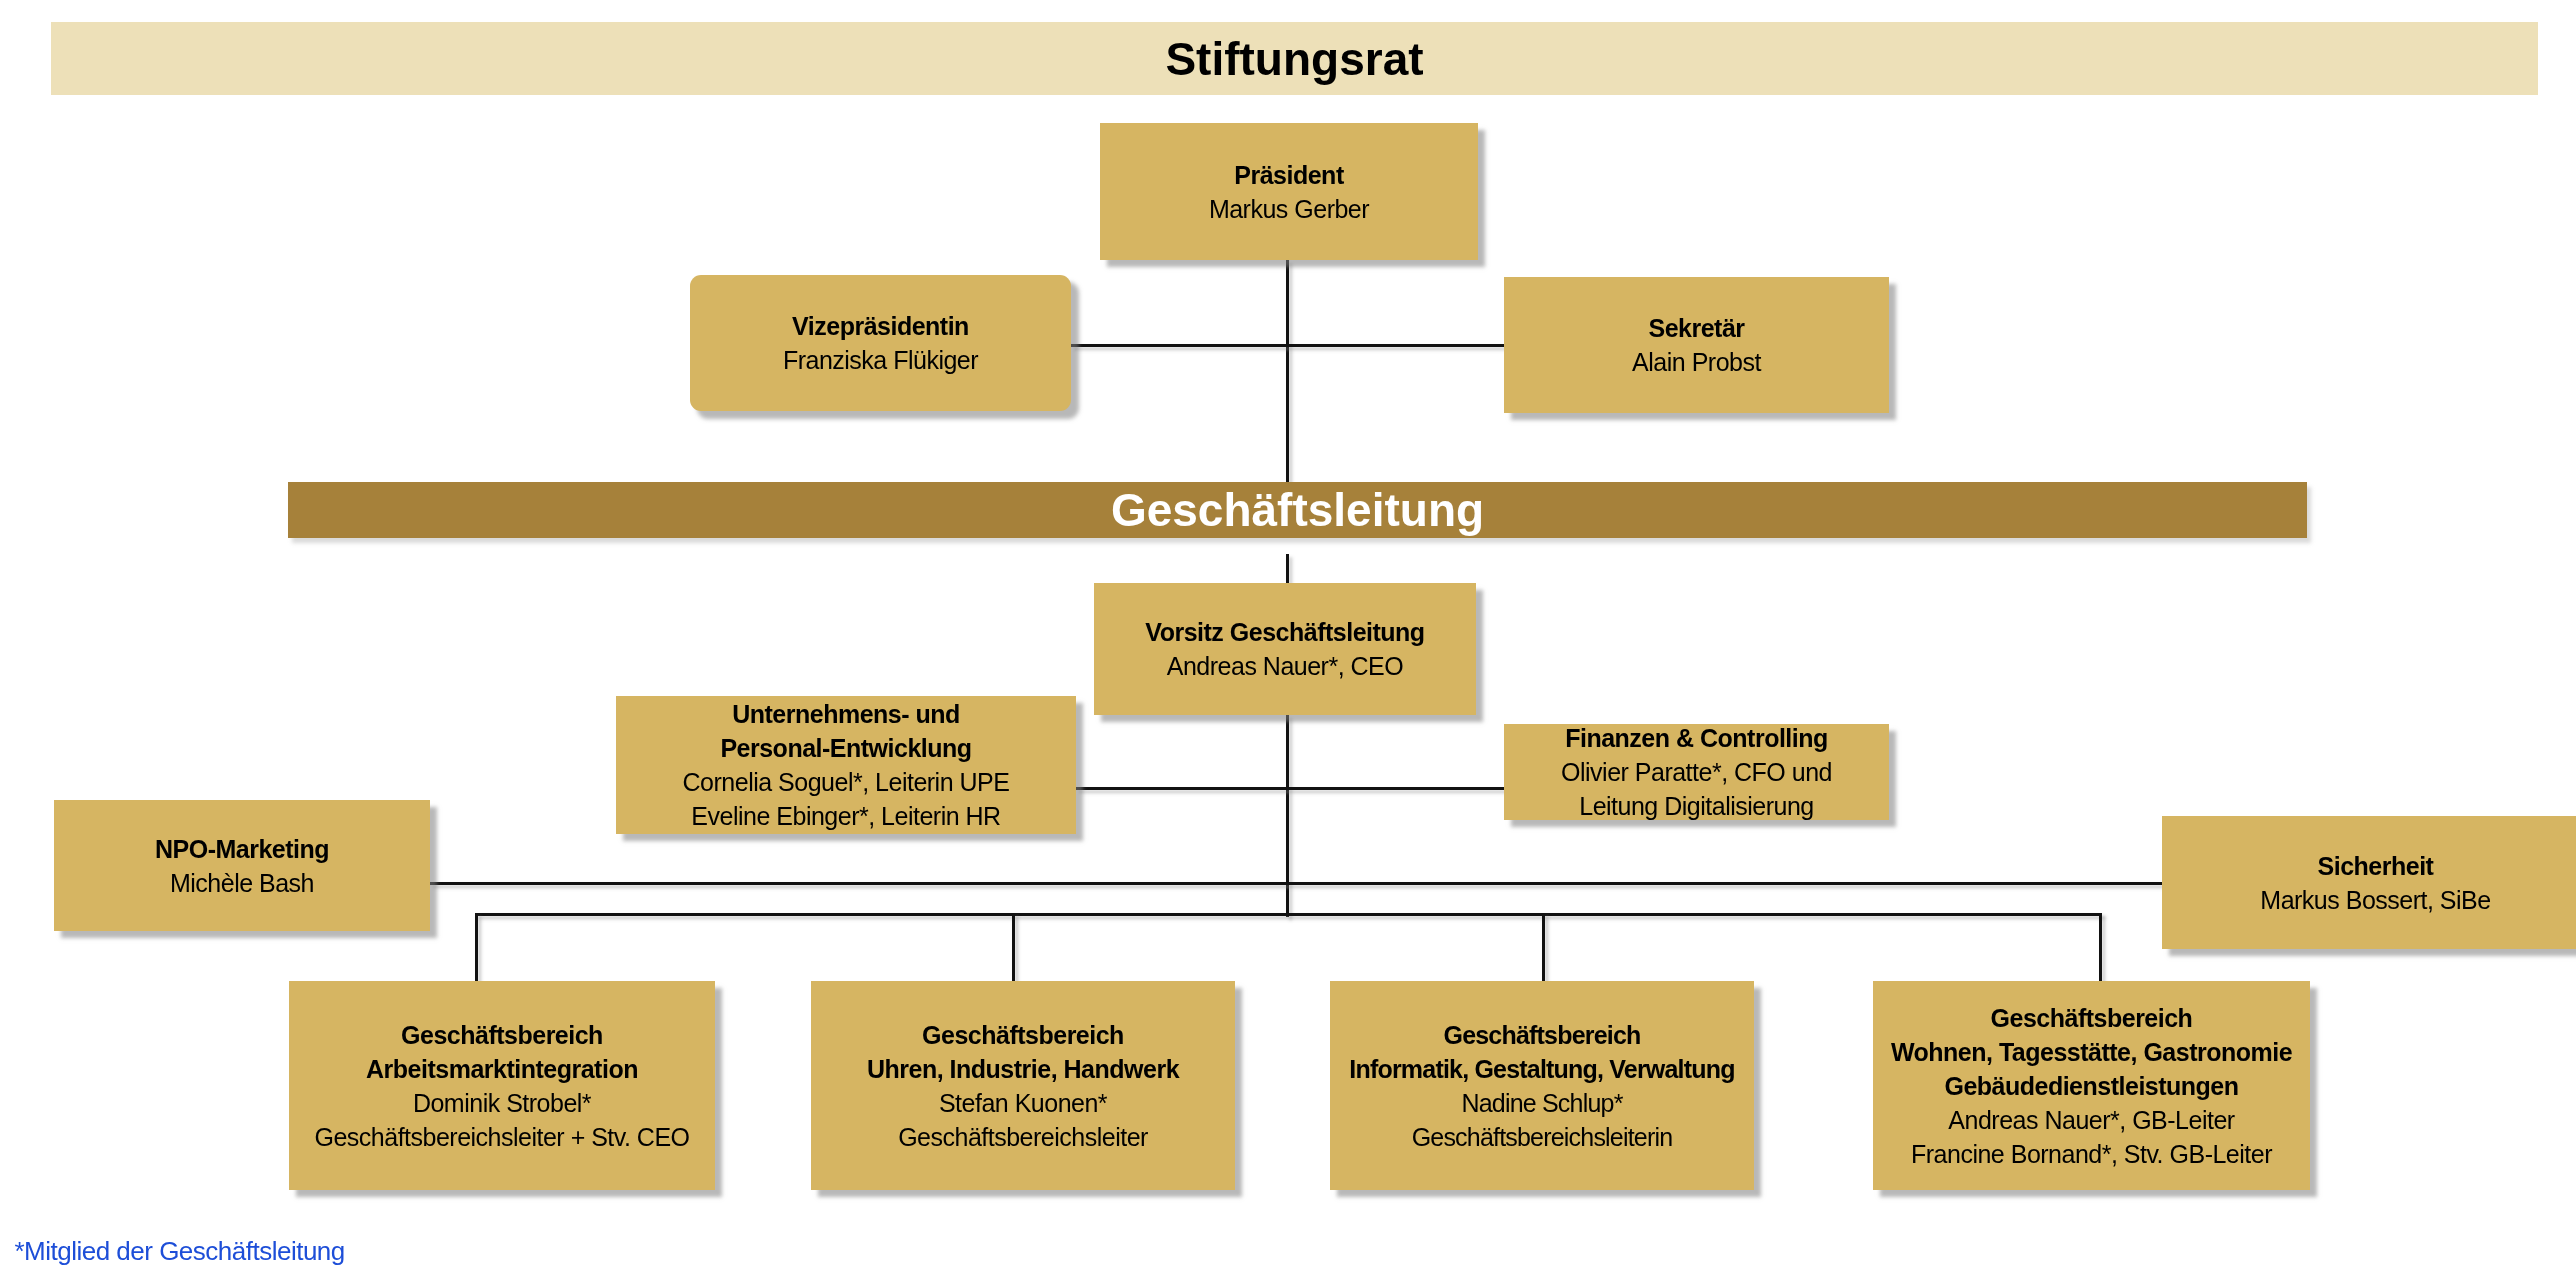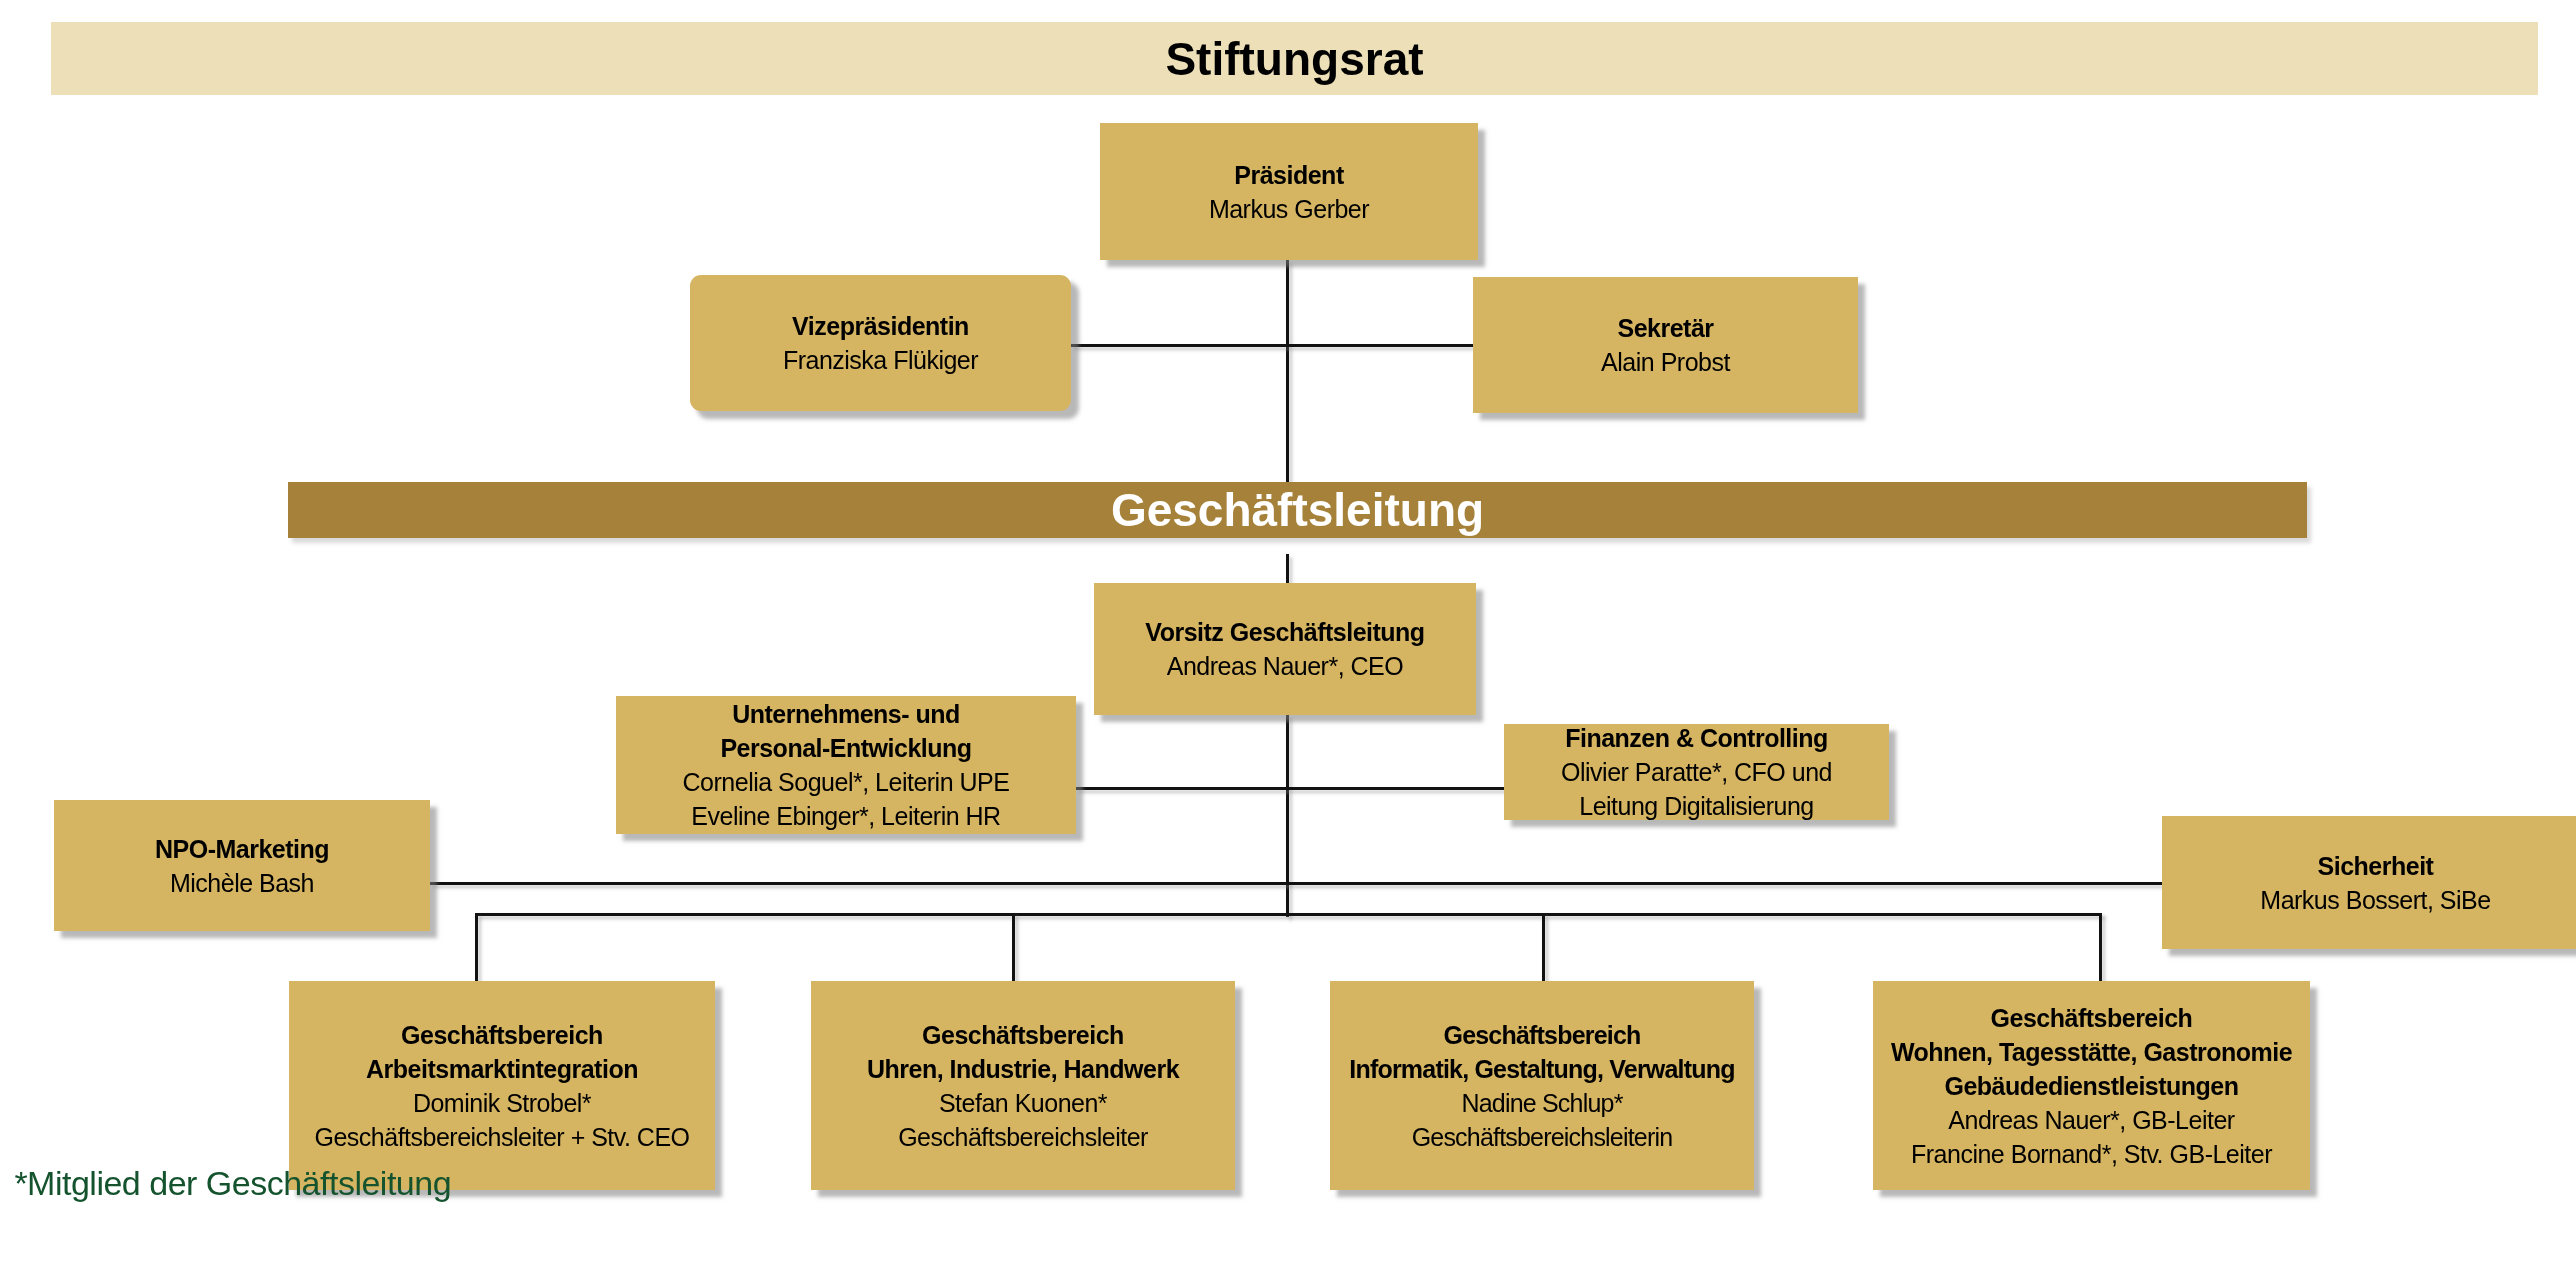--- a/index.html
+++ b/index.html
@@ -25,21 +25,21 @@
     position:absolute;z-index:2;background:var(--box-gold);
     display:flex;flex-direction:column;align-items:center;justify-content:center;
     text-align:center;font-size:25px;line-height:34px;letter-spacing:-0.5px;
     box-shadow:7.2px 7.2px 4px rgba(125,125,125,.55);
     padding:1.6px 4.8px;
   }
   .box .t{font-weight:bold;}
   .box .p{font-weight:normal;}
   .b-praesident{left:1100px;top:123px;width:378px;height:137px;}
   .b-vize{left:690px;top:275px;width:381px;height:136px;border-radius:11px;}
-  .b-sekretaer{left:1473px;top:277px;width:385px;height:136px;}
+  .b-sekretaer{left:1504px;top:277px;width:385px;height:136px;}
   .b-vorsitz{left:1094px;top:583px;width:382px;height:132px;}
   .b-upe{left:616px;top:696px;width:460px;height:138px;line-height:34px;}
   .b-finanzen{left:1504px;top:724px;width:385px;height:96px;}
   .b-npo{left:54px;top:800px;width:376px;height:131px;}
   .b-sicherheit{left:2162px;top:816px;width:427px;height:133px;}
   .b-gb1{left:289px;top:981px;width:426px;height:209px;}
   .b-gb2{left:811px;top:981px;width:424px;height:209px;}
   .b-gb3{left:1330px;top:981px;width:424px;height:209px;letter-spacing:-0.8px;}
   .b-gb4{left:1873px;top:981px;width:437px;height:209px;}
   .line{
@@ -51,22 +51,22 @@
   .l-v-gl{left:1286px;top:554px;width:3.2px;height:30px;}
   .l-v-mid{left:1286px;top:715px;width:3.2px;height:202px;}
   .l-h-uf{left:1076px;top:787px;width:430px;height:3.2px;}
   .l-h-ns{left:430px;top:882px;width:1734px;height:3.2px;}
   .l-h-dist{left:475px;top:913px;width:1627px;height:3.2px;}
   .l-d1{left:475px;top:913px;width:3.2px;height:69px;}
   .l-d2{left:1012px;top:913px;width:3.2px;height:69px;}
   .l-d3{left:1542px;top:913px;width:3.2px;height:69px;}
   .l-d4{left:2099px;top:913px;width:3.2px;height:69px;}
   .footnote{
-    position:absolute;left:14.4px;top:1164px;z-index:2;
-    font-size:34px;letter-spacing:-0.5px;color:#14532d;
+    position:absolute;left:14.4px;top:1236px;z-index:2;
+    font-size:26px;letter-spacing:-0.5px;color:#1d4ed8;
   }
 </style>
 </head>
 <body>
 
 <div class="line l-v-top"></div>
 <div class="line l-h-vs"></div>
 <div class="line l-v-gl"></div>
 <div class="line l-v-mid"></div>
 <div class="line l-h-uf"></div>

